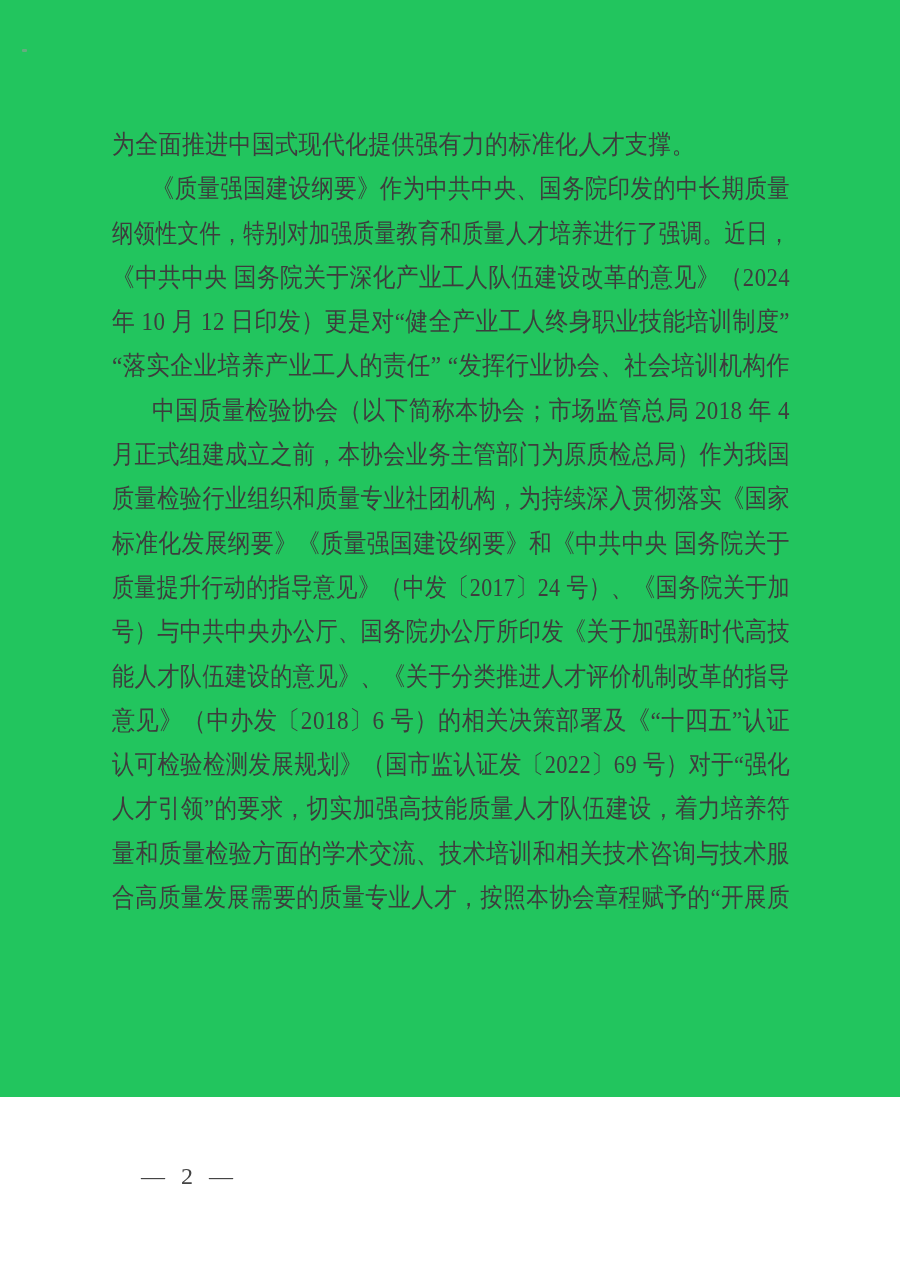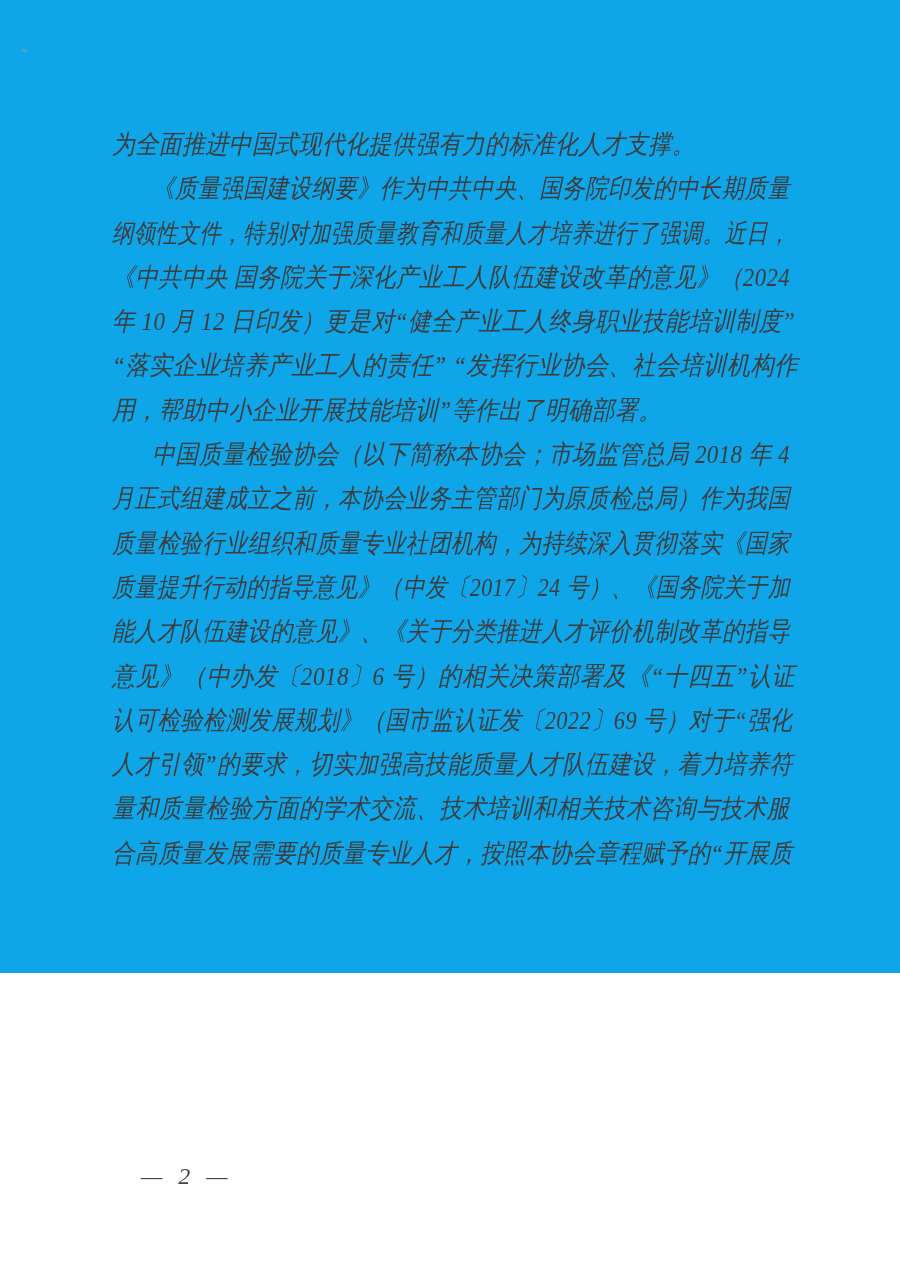--- a/index.html
+++ b/index.html
@@ -7,25 +7,24 @@
     padding: 0;
     width: 900px;
     height: 1273px;
     overflow: hidden;
     background: #ffffff;
   }
   .page {
     position: absolute;
     left: 0; top: 0;
     width: 900px;
-    height: 973px;
-    background: #0ea5e9;
+    height: 1097px;
+    background: #22c55e;
     font-family: "Liberation Serif", "DejaVu Serif", serif;
     color: #3d3d3d;
-    font-style: italic;
   }
   .textblock {
     position: absolute;
     left: 112px;
     top: 123px;
     width: 678px;
   }
   .line {
     height: 44.3px;
     line-height: 44.3px;
@@ -67,25 +66,26 @@
 <div class="page">
   <div class="speck"></div>
 
   <div class="textblock">
     <div class="line"><span class="ln short" style="transform: scaleX(0.88);">为全面推进中国式现代化提供强有力的标准化人才支撑。</span></div>
     <div class="line indent"><span class="ln" style="transform: scaleX(0.859838);">《质量强国建设纲要》作为中共中央、国务院印发的中长期质量</span></div>
     <div class="line"><span class="ln" style="transform: scaleX(0.82532);">纲领性文件，特别对加强质量教育和质量人才培养进行了强调。近日，</span></div>
     <div class="line"><span class="ln" style="transform: scaleX(0.873149);">《中共中央 国务院关于深化产业工人队伍建设改革的意见》（2024</span></div>
     <div class="line"><span class="ln" style="transform: scaleX(0.882131);">年 10 月 12 日印发）更是对“健全产业工人终身职业技能培训制度”</span></div>
     <div class="line"><span class="ln" style="transform: scaleX(0.893722);">“落实企业培养产业工人的责任” “发挥行业协会、社会培训机构作</span></div>
-    <div class="line"><span class="ln short" style="transform: scaleX(0.88);">用，帮助中小企业开展技能培训”等作出了明确部署。</span></div>
     <div class="line indent"><span class="ln" style="transform: scaleX(0.880607);">中国质量检验协会（以下简称本协会；市场监管总局 2018 年 4</span></div>
     <div class="line"><span class="ln" style="transform: scaleX(0.85283);">月正式组建成立之前，本协会业务主管部门为原质检总局）作为我国</span></div>
     <div class="line"><span class="ln" style="transform: scaleX(0.85283);">质量检验行业组织和质量专业社团机构，为持续深入贯彻落实《国家</span></div>
+    <div class="line"><span class="ln" style="transform: scaleX(0.874275);">标准化发展纲要》《质量强国建设纲要》和《中共中央 国务院关于</span></div>
     <div class="line"><span class="ln" style="transform: scaleX(0.843808);">质量提升行动的指导意见》（中发〔2017〕24 号）、《国务院关于加</span></div>
+    <div class="line"><span class="ln" style="transform: scaleX(0.85283);">号）与中共中央办公厅、国务院办公厅所印发《关于加强新时代高技</span></div>
     <div class="line"><span class="ln" style="transform: scaleX(0.85283);">能人才队伍建设的意见》、《关于分类推进人才评价机制改革的指导</span></div>
     <div class="line"><span class="ln" style="transform: scaleX(0.890823);">意见》（中办发〔2018〕6 号）的相关决策部署及《“十四五”认证</span></div>
     <div class="line"><span class="ln" style="transform: scaleX(0.859265);">认可检验检测发展规划》（国市监认证发〔2022〕69 号）对于“强化</span></div>
     <div class="line"><span class="ln" style="transform: scaleX(0.868622);">人才引领”的要求，切实加强高技能质量人才队伍建设，着力培养符</span></div>
     <div class="line"><span class="ln" style="transform: scaleX(0.882238);">量和质量检验方面的学术交流、技术培训和相关技术咨询与技术服</span></div>
     <div class="line"><span class="ln" style="transform: scaleX(0.868622);">合高质量发展需要的质量专业人才，按照本协会章程赋予的“开展质</span></div>
   </div>
 
   <div class="pagenum">
     <span>— 2 —</span>

